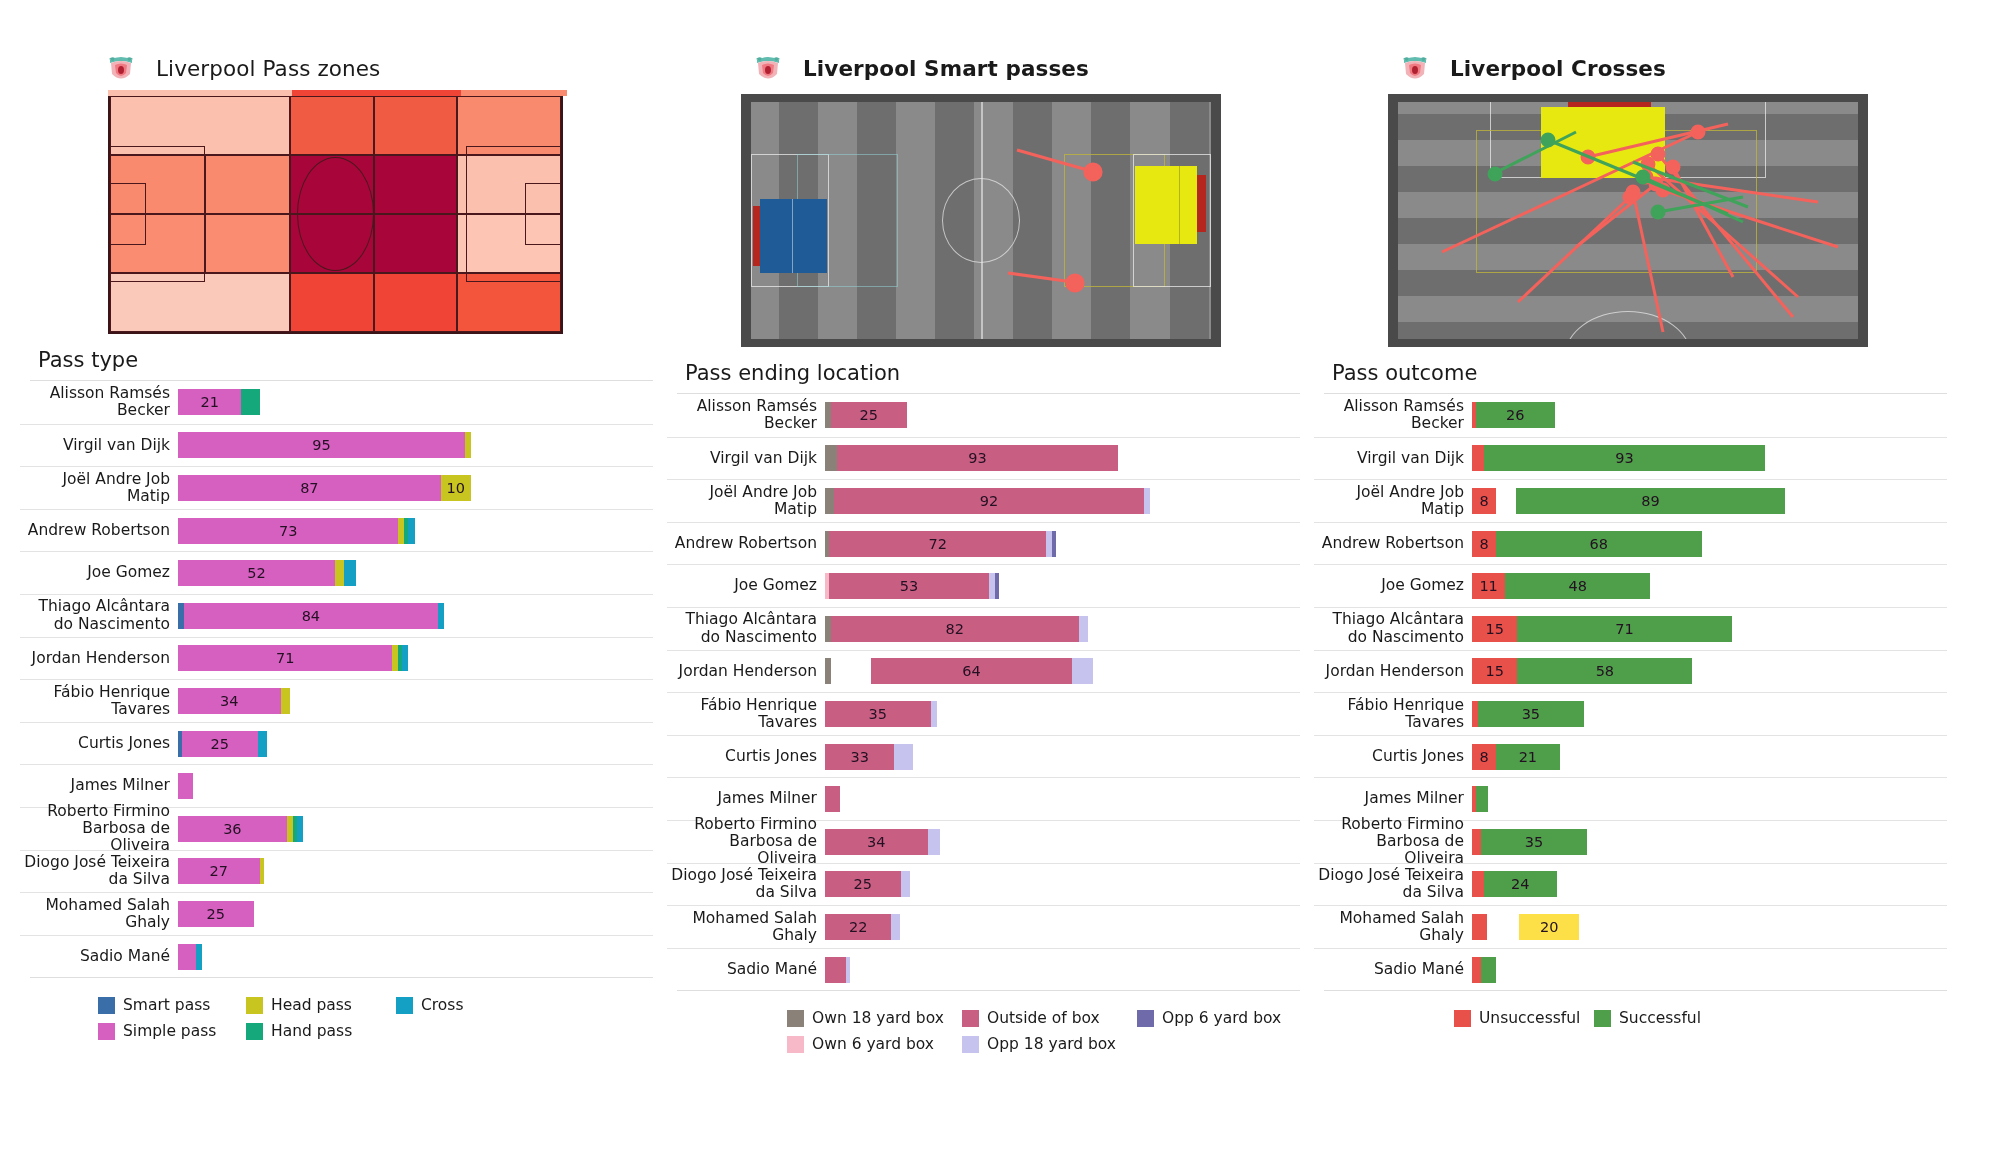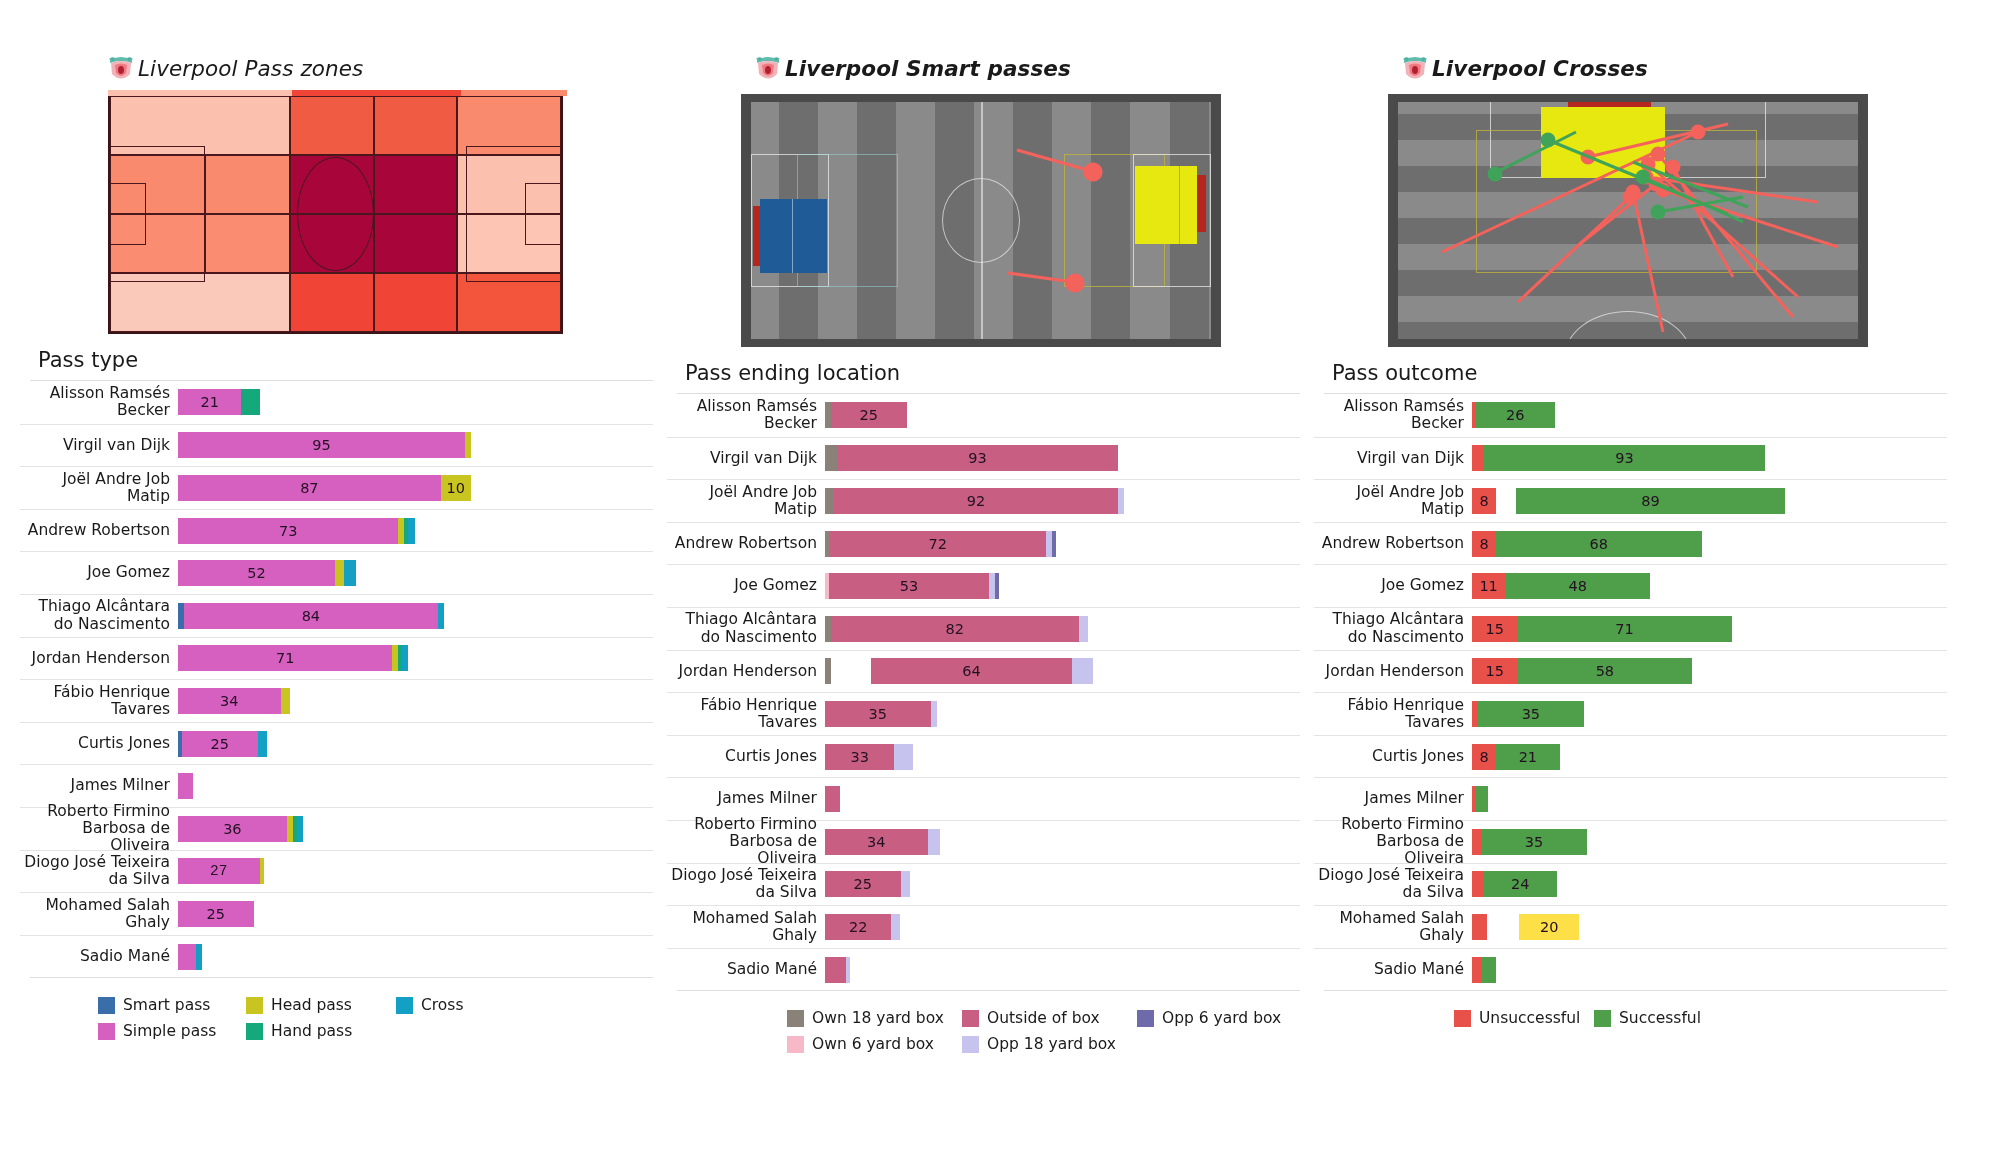--- a/index.html
+++ b/index.html
@@ -23,26 +23,25 @@
     padding: 0;
   }
   .panel-1 { margin-left: 20px; }
   .panel-2 { margin-left: 14px; }
   .panel-3 { margin-left: 14px; }
 
   
   .viz-title {
     display: flex;
     align-items: center;
-    gap: 2px;
+    gap: 20px;
     height: 40px;
     margin-top: 48px;
     padding-left: 86px;
     box-sizing: border-box;
-    font-style: italic;
   }
   .crest { width: 30px; height: 32px; flex: none; }
   .viz-title .ttl {
     font-size: 21.5px;
     letter-spacing: 0.1px;
     white-space: nowrap;
   }
   .ttl.bold { font-weight: bold; }
 
   
@@ -336,21 +335,21 @@
                 <div class="seg" title="Head pass: 2" style="width: 6.04px; background: rgb(200, 196, 32);"></div>
                 <div class="seg" title="Hand pass: 1" style="width: 4px; background: rgb(20, 168, 122);"></div>
                 <div class="seg" title="Cross: 2" style="width: 6.04px; background: rgb(20, 160, 196);"></div>
               </div>
             </div>
           </div>
           <div class="brow sep">
             <div class="rname">Diogo José Teixeira da Silva</div>
             <div class="bar-area">
               <div class="bar">
-                <div class="seg" title="Simple pass: 27" style="width: 81.54px; background: rgb(214, 96, 192); font-family: Liberation Mono, monospace;">27</div>
+                <div class="seg" title="Simple pass: 27" style="width: 81.54px; background: rgb(214, 96, 192);">27</div>
                 <div class="seg" title="Head pass: 1" style="width: 4px; background: rgb(200, 196, 32);"></div>
               </div>
             </div>
           </div>
           <div class="brow sep">
             <div class="rname">Mohamed  Salah Ghaly</div>
             <div class="bar-area">
               <div class="bar">
                 <div class="seg" title="Simple pass: 25" style="width: 75.5px; background: rgb(214, 96, 192);">25</div>
               </div>
@@ -472,21 +471,21 @@
                 <div class="seg" title="Own 18 yard box: 4" style="width: 12.08px; background: rgb(138, 129, 120);"></div>
                 <div class="seg" title="Outside of box: 93" style="width: 280.86px; background: rgb(200, 95, 130);">93</div>
               </div>
             </div>
           </div>
           <div class="brow sep">
             <div class="rname">Joël Andre Job Matip</div>
             <div class="bar-area">
               <div class="bar">
                 <div class="seg" title="Own 18 yard box: 3" style="width: 9.06px; background: rgb(138, 129, 120);"></div>
-                <div class="seg" title="Outside of box: 92" style="width: 284px; background: rgb(200, 95, 130);">92</div>
+                <div class="seg" title="Outside of box: 92" style="width: 310px; background: rgb(200, 95, 130);">92</div>
                 <div class="seg" title="Opp 18 yard box: 2" style="width: 6.04px; background: rgb(198, 195, 238);"></div>
               </div>
             </div>
           </div>
           <div class="brow sep">
             <div class="rname">Andrew Robertson</div>
             <div class="bar-area">
               <div class="bar">
                 <div class="seg" title="Own 18 yard box: 1" style="width: 4px; background: rgb(138, 129, 120);"></div>
                 <div class="seg" title="Outside of box: 72" style="width: 217.44px; background: rgb(200, 95, 130);">72</div>

